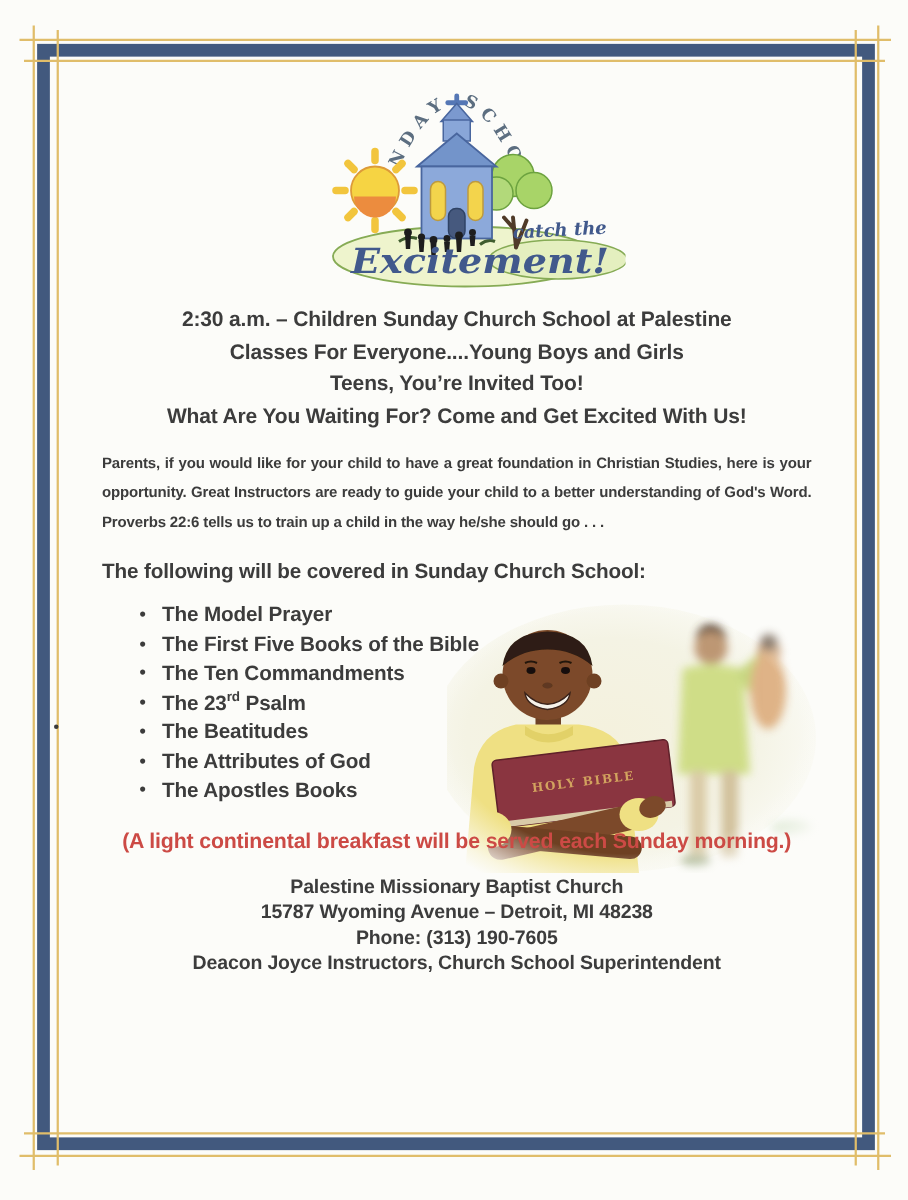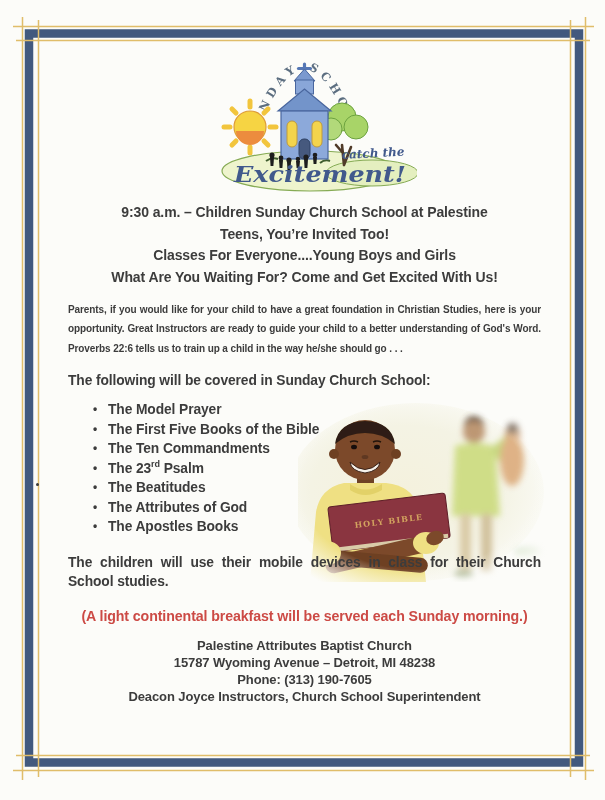--- a/index.html
+++ b/index.html
@@ -211,46 +211,45 @@
               <path d="M -2 2 L 2 2 L 1.4 9 L -1.4 9 Z"></path>
             </g>
         </g>
 
         <text class="logo-script" x="150" y="104" font-size="12" transform="rotate(-3 150 104)">catch the</text>
         <text class="logo-script" x="42" y="127" font-size="23" textLength="172" lengthAdjust="spacingAndGlyphs">Excitement!</text>
       </svg>
     </div>
 
     <div class="header-block">
-      <div>9:30 a.m. – Children Sunday Church School at Palestine</div>
+      <div>2:30 a.m. – Children Sunday Church School at Palestine</div>
+      <div>Classes For Everyone....Young Boys and Girls</div>
       <div>Teens, You’re Invited Too!</div>
-      <div>Classes For Everyone....Young Boys and Girls</div>
       <div>What Are You Waiting For? Come and Get Excited With Us!</div>
     </div>
 
     <p class="intro">Parents, if you would like for your child to have a great foundation in Christian Studies, here is your opportunity. Great Instructors are ready to guide your child to a better understanding of God's Word. Proverbs 22:6 tells us to train up a child in the way he/she should go . . .</p>
 
     <p class="covered-heading">The following will be covered in Sunday Church School:</p>
 
     <ul class="covered-list">
         <li>The Model Prayer</li>
         <li>The First Five Books of the Bible</li>
         <li>The Ten Commandments</li>
         <li>The 23<sup>rd</sup> Psalm</li>
         <li>The Beatitudes</li>
         <li>The Attributes of God</li>
         <li>The Apostles Books</li>
       </ul>
 
-    <p class="devices">The children will use their mobile devices in class for their Church School studies.</p>
 
     <p class="breakfast">(A light continental breakfast will be served each Sunday morning.)</p>
 
     <div class="contact">
-      <div>Palestine Attributes Baptist Church</div>
+      <div>Palestine Missionary Baptist Church</div>
       <div>15787 Wyoming Avenue – Detroit, MI 48238</div>
       <div>Phone: (313) 190-7605</div>
       <div>Deacon Joyce Instructors, Church School Superintendent</div>
     </div>
 
   </div>
 
   <div class="speck"></div>
 </div>
 

